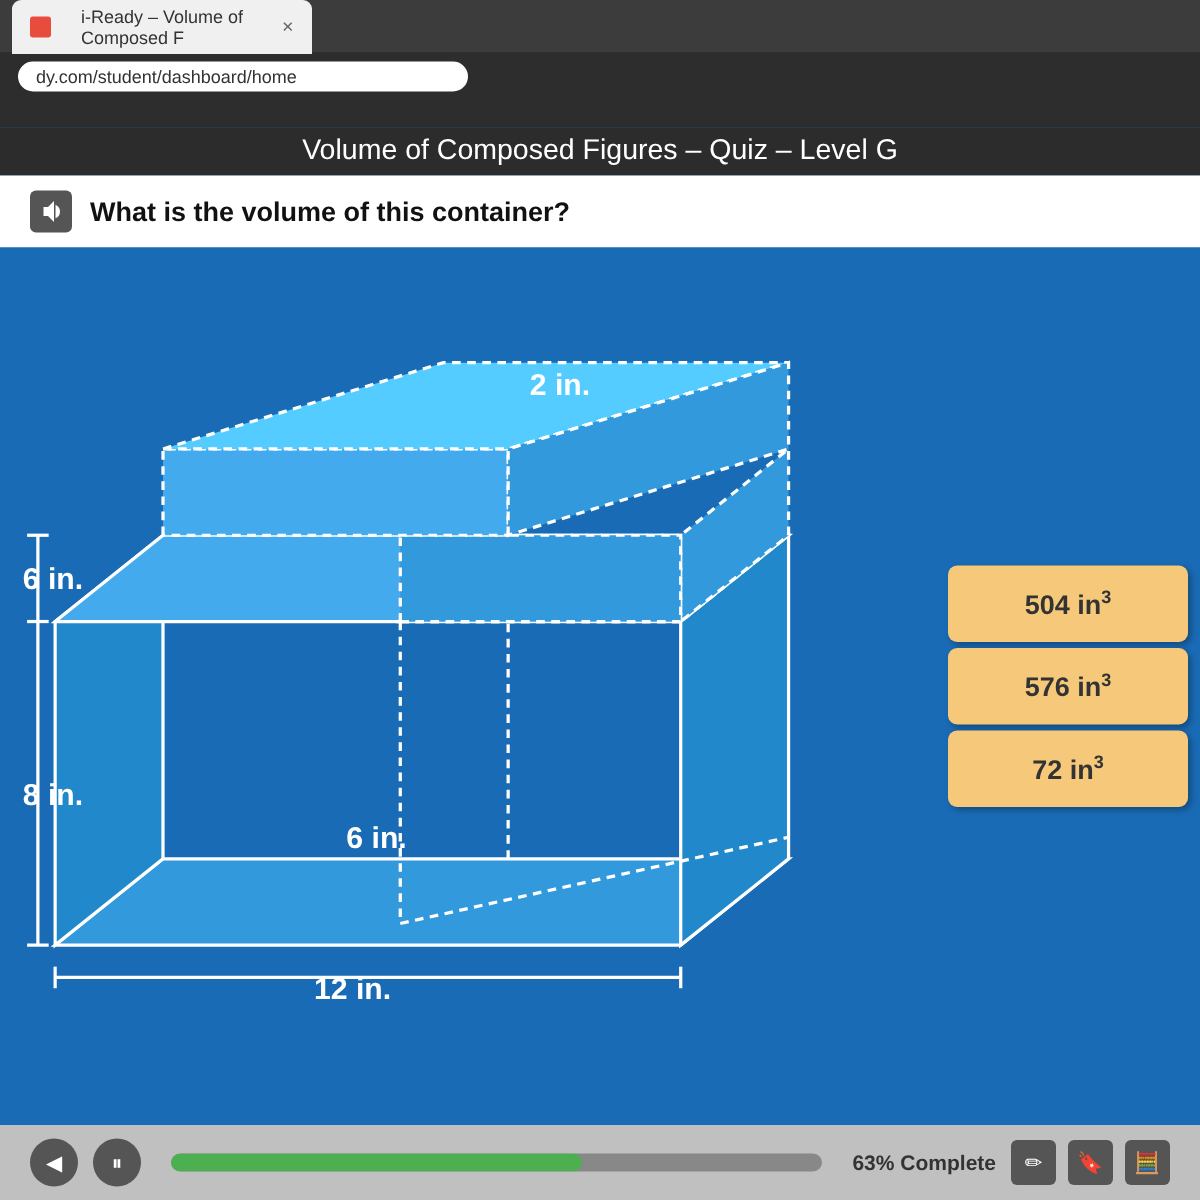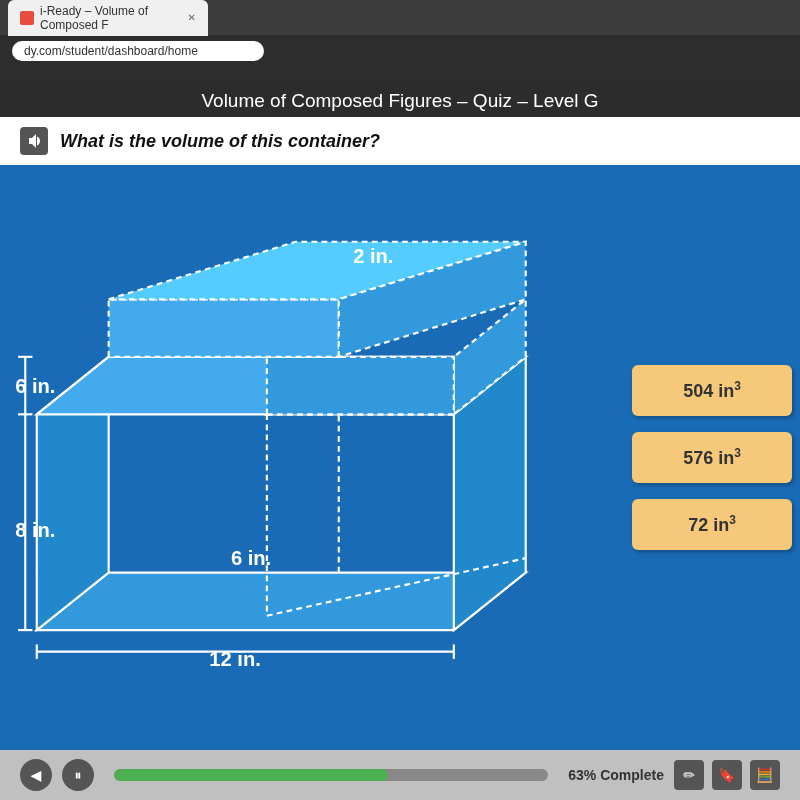--- a/index.html
+++ b/index.html
@@ -25,21 +25,21 @@
     }
     .tab {
       display: flex;
       align-items: center;
       background: #f0f0f0;
       border-radius: 6px 6px 0 0;
       padding: 4px 12px;
       font-size: 12px;
       color: #333;
       max-width: 200px;
-      gap: 6px;
+      gap: 20px;
     }
     .tab-favicon {
       width: 14px;
       height: 14px;
       background: #e74c3c;
       border-radius: 2px;
       flex-shrink: 0;
     }
     .tab-close {
       margin-left: 4px;
@@ -52,21 +52,21 @@
       padding: 6px 12px;
       display: flex;
       align-items: center;
     }
     .address-input {
       background: #fff;
       border-radius: 12px;
       padding: 3px 12px;
       font-size: 12px;
       color: #333;
-      width: 252px;
+      width: 300px;
     }
 
     
     .main-content {
       background: #1a6bb5;
       height: 715px;
       display: flex;
       flex-direction: column;
     }
 
@@ -95,21 +95,20 @@
       border-radius: 4px;
       display: flex;
       align-items: center;
       justify-content: center;
       flex-shrink: 0;
     }
     .question-text {
       font-size: 18px;
       font-weight: bold;
       color: #111;
-      font-style: italic;
     }
 
     
     .content-area {
       flex: 1;
       display: flex;
       padding: 8px;
       gap: 20px;
       background: #1a6bb5;
     }
@@ -121,21 +120,21 @@
       display: flex;
       align-items: center;
       justify-content: center;
     }
 
     
     .answers-area {
       display: flex;
       flex-direction: column;
       justify-content: center;
-      gap: 16px;
+      gap: 4px;
       width: 160px;
     }
     .answer-btn {
       background: #f5c87a;
       border: none;
       border-radius: 6px;
       padding: 14px 10px;
       font-size: 18px;
       font-weight: bold;
       color: #333;

